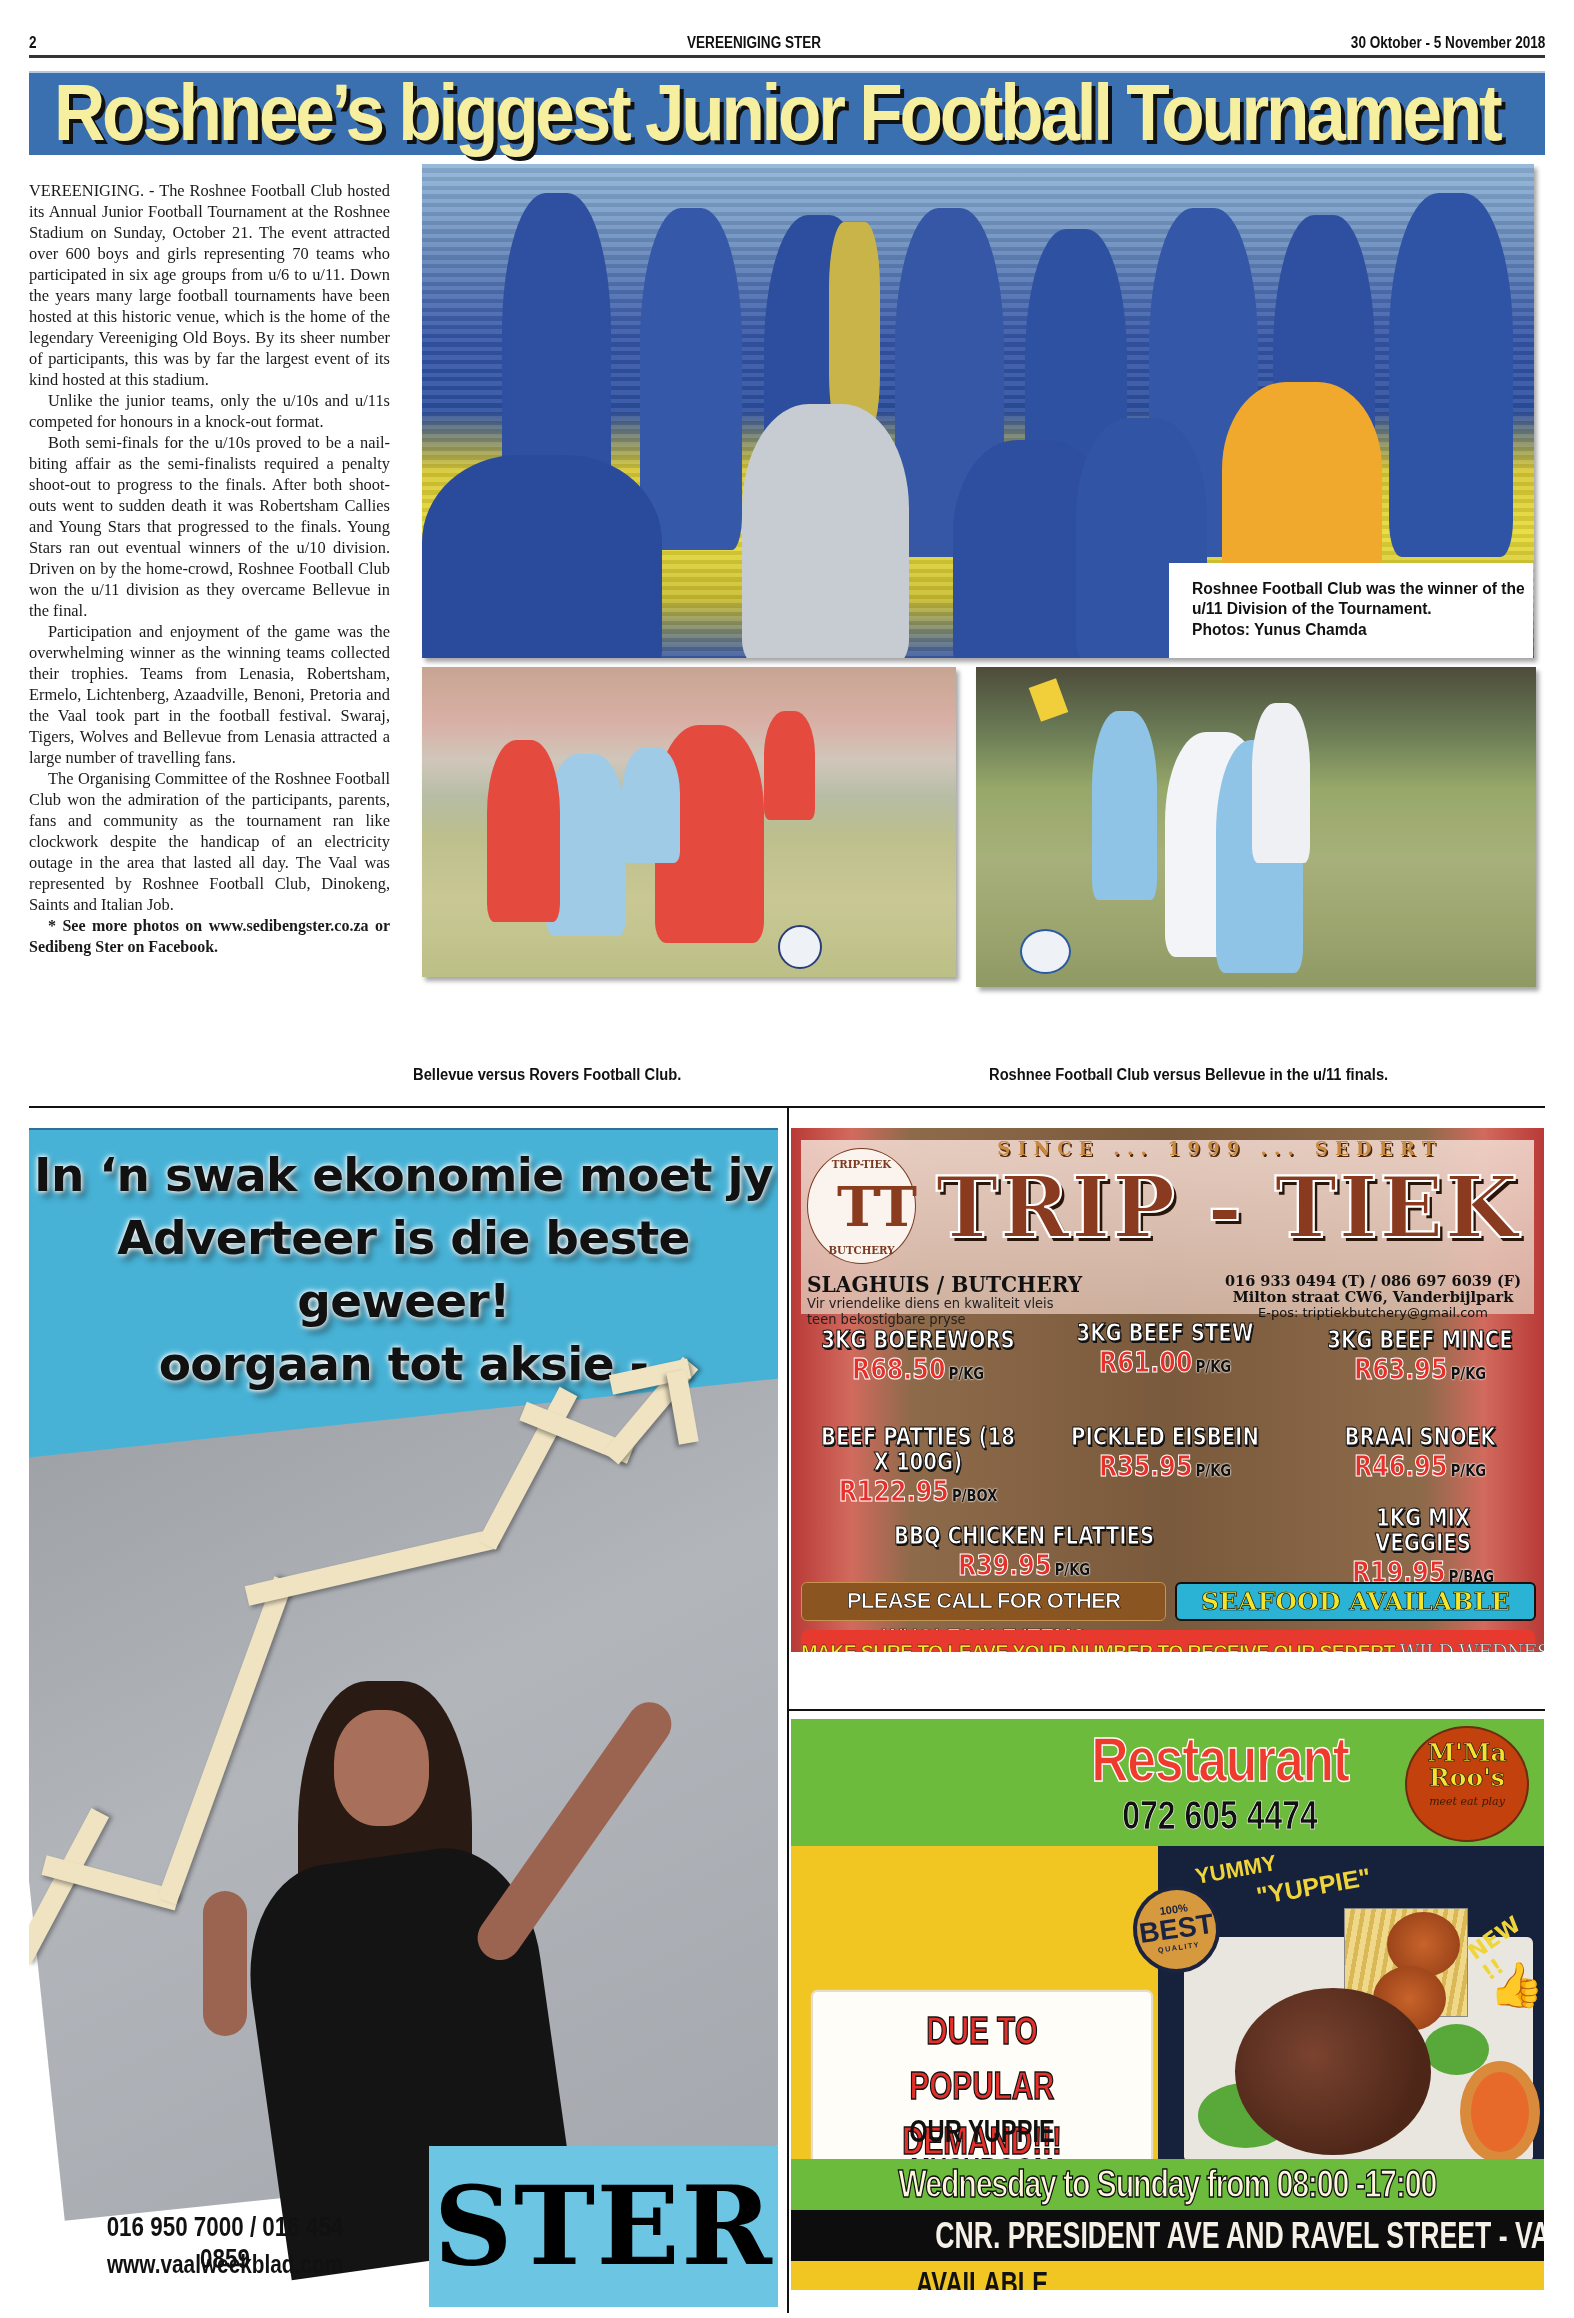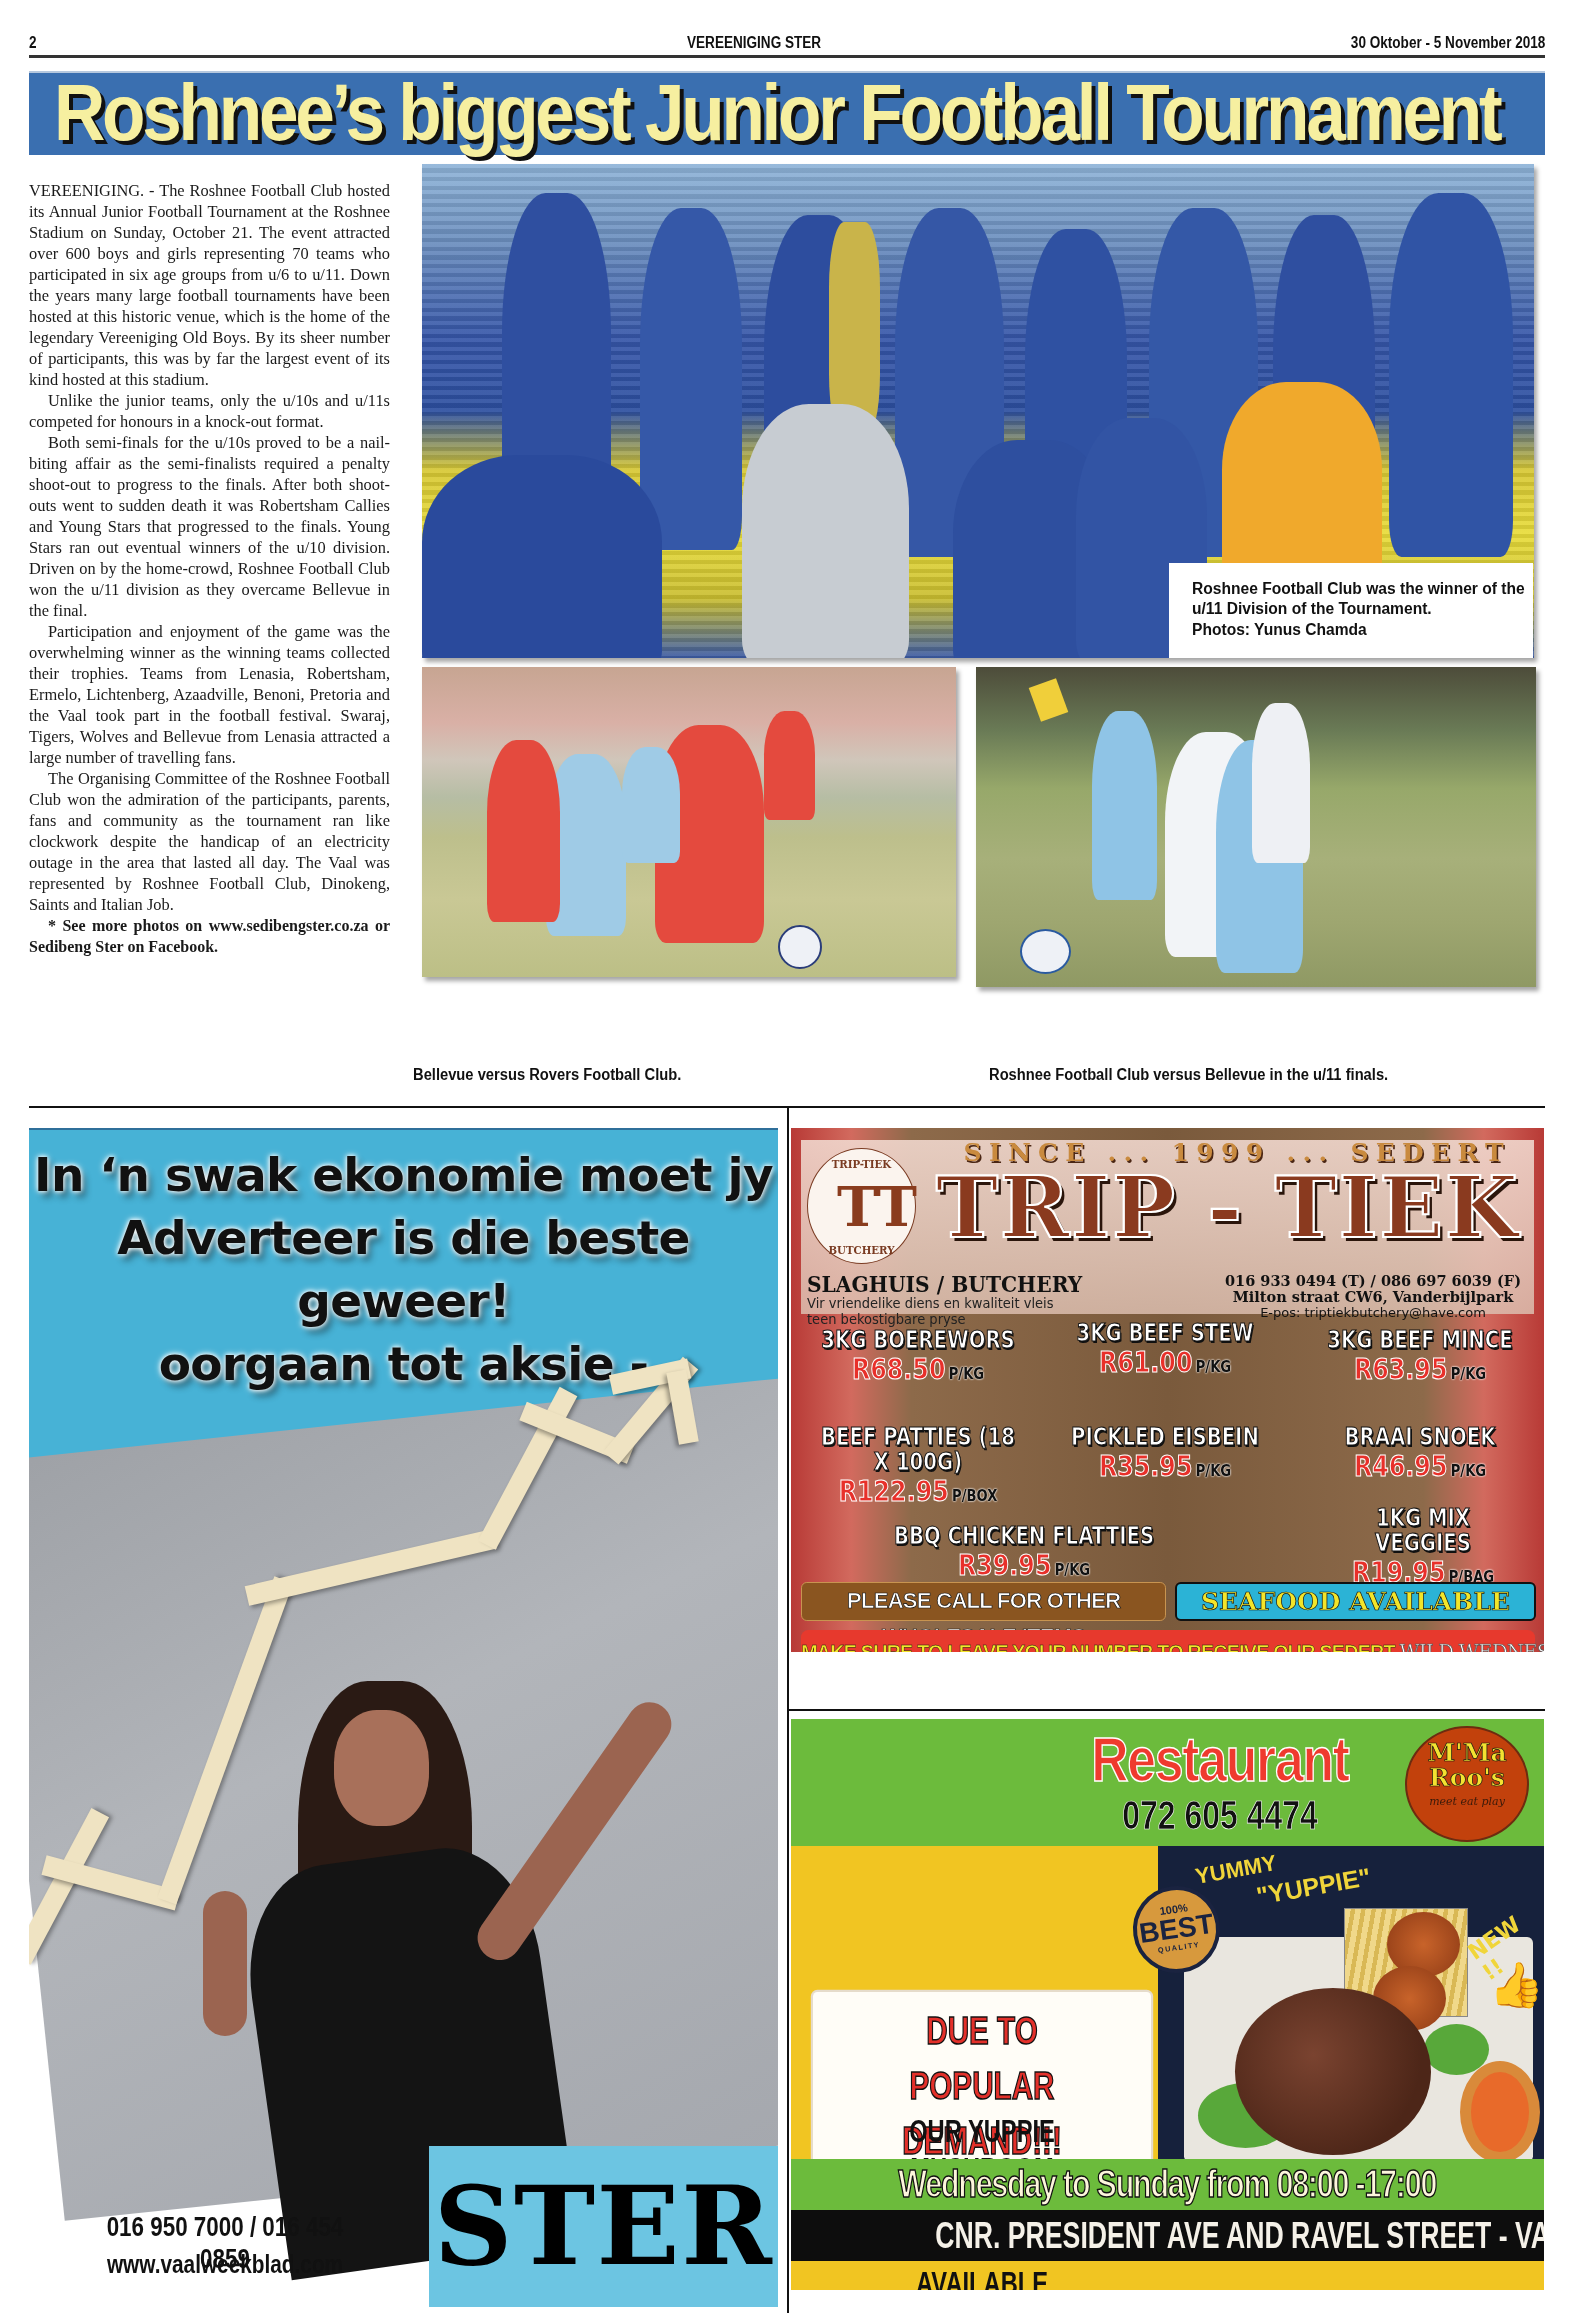--- a/index.html
+++ b/index.html
@@ -59,21 +59,21 @@
   .ster-logo span { position:absolute; left: 0; top: 0; width: 100%; height: 100%; text-align:center; font-family: "DejaVu Serif", serif; font-weight: bold; color:#000000; font-size: 109px; line-height: 161px; letter-spacing: 1.5px; }
 
   
   .trip-ad { left: 791px; top: 1128px; width: 753px; height: 524px; background:
       linear-gradient(90deg, #b83a36 0%, #d26a5e 8%, #8d6a4a 16%, #7a5a3c 50%, #8d6a4a 84%, #d26a5e 92%, #b83a36 100%); overflow:hidden; }
   .trip-top { position:absolute; left: 10.2px; top: 11.6px; width: 733px; height: 174px; background: linear-gradient(180deg, rgba(240,215,205,0.9), rgba(220,190,175,0.85)); }
   .trip-logo { position:absolute; left: 16px; top: 20.4px; width: 109px; height: 116px; border: 1.5px solid #7a3b22; border-radius: 50%; background: #fbf4ee; }
   .trip-logo .tt { position:absolute; left: 29px; top: 29px; width: 51px; height: 58px; color:#8a3c1e; font-family: "DejaVu Serif", serif; font-weight:bold; font-size: 55px; line-height:58px; text-align:center; }
   .trip-logo .lbl-top, .trip-logo .lbl-bot { position:absolute; left:0; width:100%; text-align:center; font-family:"DejaVu Serif", serif; font-weight:bold; font-size: 10.2px; color:#7a3b22; }
   .trip-logo .lbl-top { top: 8.7px; } .trip-logo .lbl-bot { bottom: 7.3px; }
-  .trip-since { position:absolute; left: 138px; top: 10.2px; width: 582px; text-align:right; font-family: "DejaVu Serif", serif; font-weight: bold; font-size: 25px; color:#c98a3e; letter-spacing: 7.3px; text-shadow: 1.5px 1.5px 0 #4a2614; }
+  .trip-since { position:absolute; left: 138px; top: 10.2px; width: 582px; text-align:center; font-family: "DejaVu Serif", serif; font-weight: bold; font-size: 18px; color:#c98a3e; letter-spacing: 7.3px; text-shadow: 1.5px 1.5px 0 #4a2614; }
   .trip-title { position:absolute; left: 131px; top: 32px; width: 611px; text-align:center; font-family: "DejaVu Serif", serif; font-weight: bold; font-size: 84px; line-height: 95px; color: #8a3a1f; letter-spacing: 1.5px; -webkit-text-stroke: 2.2px #ffffff; text-shadow: 3.6px 3.6px 0 #2a150b; }
   .trip-sub { position:absolute; left: 16px; top: 143px; font-family: "DejaVu Serif", serif; font-weight: bold; font-size: 22px; color:#111; transform: scaleX(0.92); transform-origin:left; }
   .trip-tag1, .trip-tag2 { position:absolute; left: 16px; font-family: "DejaVu Sans", sans-serif; font-size: 14.5px; color:#222; transform: scaleX(0.9); transform-origin:left; }
   .trip-tag1 { top: 167px; } .trip-tag2 { top: 183px; }
   .trip-contact { position:absolute; right: 14.5px; top: 145px; width: 313px; text-align:center; font-family: "DejaVu Serif", serif; font-weight: bold; font-size: 14.5px; line-height: 16px; color:#111; }
   .trip-contact .email { font-family: "DejaVu Sans", sans-serif; font-weight: normal; font-size: 13px; }
 
   .prod { position:absolute; text-align:center; font-family: "DejaVu Sans", sans-serif; font-weight: bold; color:#fff; -webkit-text-stroke: 1.1px #111; text-shadow: 1.5px 1.5px 0 #111; transform: scaleX(0.82); }
   .prod .name { font-size: 24px; line-height: 25px; }
   .prod .price { font-size: 29px; line-height: 33px; color: #e8302a; -webkit-text-stroke: 1.1px #fff; text-shadow: none; }
@@ -224,21 +224,21 @@
     <div class="lbl-bot">BUTCHERY</div>
   </div>
   <div class="trip-since">SINCE ... 1999 ... SEDERT</div>
   <div class="trip-title">TRIP - TIEK</div>
   <div class="trip-sub">SLAGHUIS / BUTCHERY</div>
   <div class="trip-tag1">Vir vriendelike diens en kwaliteit vleis</div>
   <div class="trip-tag2">teen bekostigbare pryse</div>
   <div class="trip-contact">
     <div>016 933 0494 (T) / 086 697 6039 (F)</div>
     <div>Milton straat CW6, Vanderbijlpark</div>
-    <div class="email">E-pos: triptiekbutchery@have.com</div>
+    <div class="email">E-pos: triptiekbutchery@gmail.com</div>
   </div>
 
   <div class="prod" style="left:7.3px;top:200px;width:240px;">
     <div class="name">3KG BOEREWORS</div>
     <div><span class="price">R68.50</span> <span class="unit">P/KG</span></div>
   </div>
   <div class="prod" style="left:254px;top:193px;width:240px;">
     <div class="name">3KG BEEF STEW</div>
     <div><span class="price">R61.00</span> <span class="unit">P/KG</span></div>
   </div>

